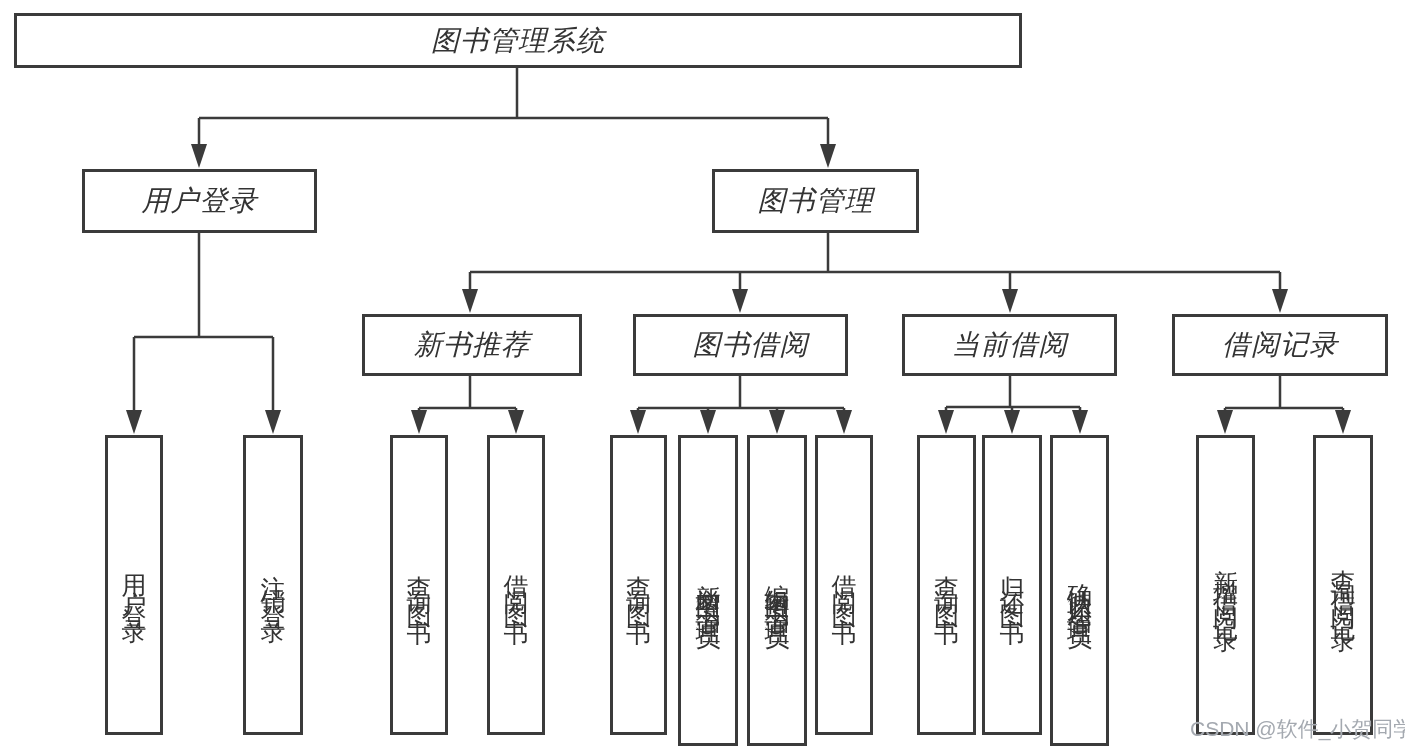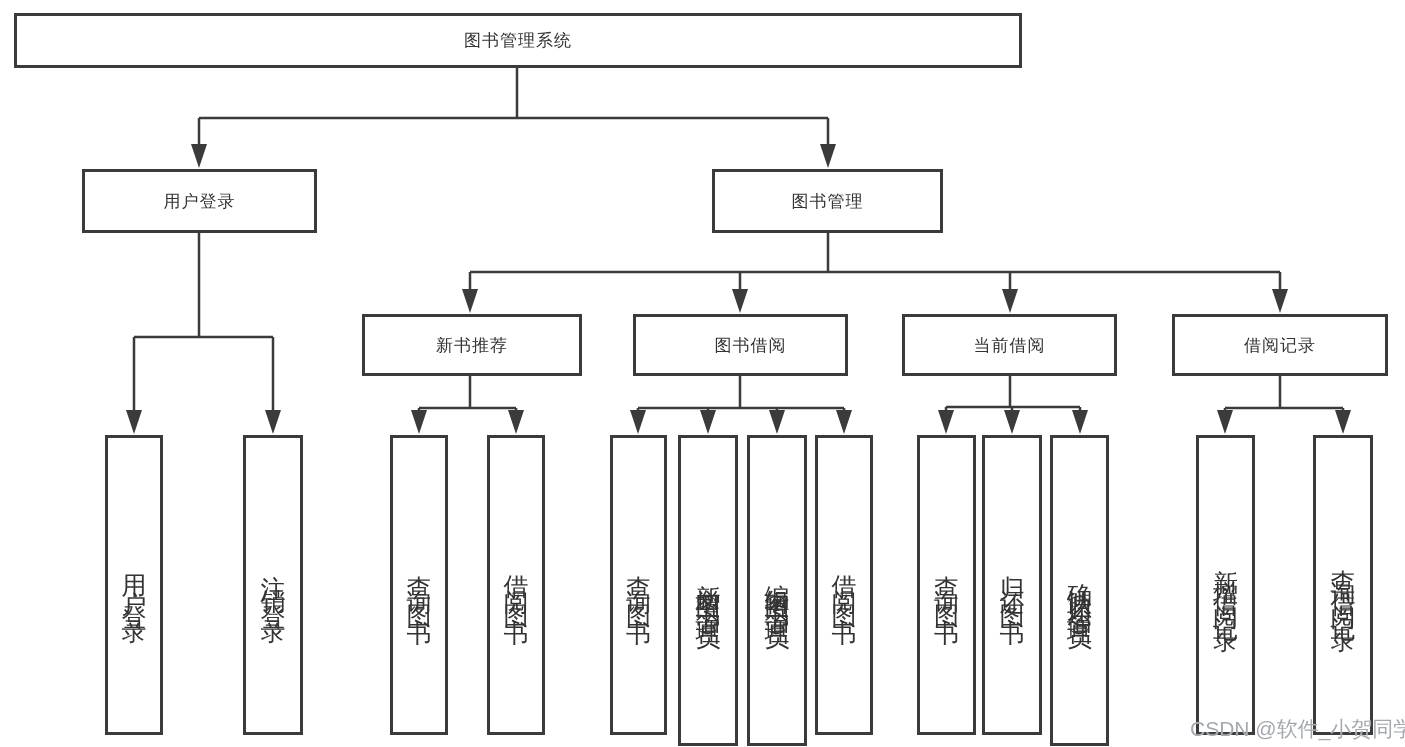--- a/index.html
+++ b/index.html
@@ -21,24 +21,25 @@
   .box {
     position: absolute;
     box-sizing: border-box;
     border: 3px solid #3b3b3b;
     background: #ffffff;
     display: flex;
     align-items: center;
     justify-content: center;
   }
   .h-label {
-    font-size: 17px;
+    font-size: 28px;
     letter-spacing: 1px;
     color: #333333;
     white-space: nowrap;
+    font-style: italic;
   }
   .v-label {
     writing-mode: vertical-rl;
     text-orientation: mixed;
     font-size: 25px;
     color: #333333;
     line-height: 1;
   }
   .v-short { letter-spacing: 15px; }
   .v-med   { letter-spacing: 12px; }
@@ -91,21 +92,21 @@
     </g>
   </svg>
 
   <div class="box" style="left:14px; top:13px; width:1008px; height:55px;">
     <span class="h-label">图书管理系统</span>
   </div>
 
   <div class="box" style="left:82px; top:169px; width:235px; height:64px;">
     <span class="h-label">用户登录</span>
   </div>
-  <div class="box" style="left:712px; top:169px; width:231px; height:64px;">
+  <div class="box" style="left:712px; top:169px; width:207px; height:64px;">
     <span class="h-label">图书管理</span>
   </div>
 
   <div class="box" style="left:362px; top:314px; width:220px; height:62px;">
     <span class="h-label">新书推荐</span>
   </div>
   <div class="box" style="left:633px; top:314px; width:215px; height:62px;padding-left:20px;">
     <span class="h-label">图书借阅</span>
   </div>
   <div class="box" style="left:902px; top:314px; width:215px; height:62px;">

